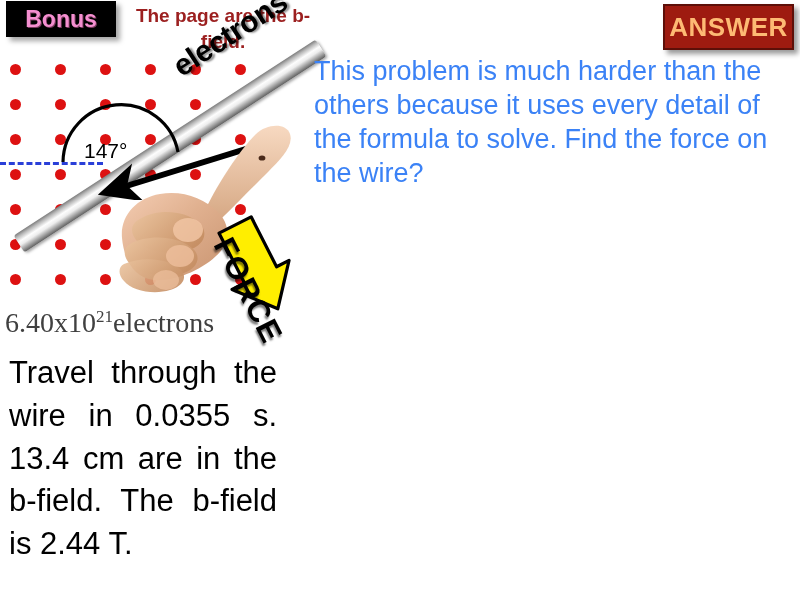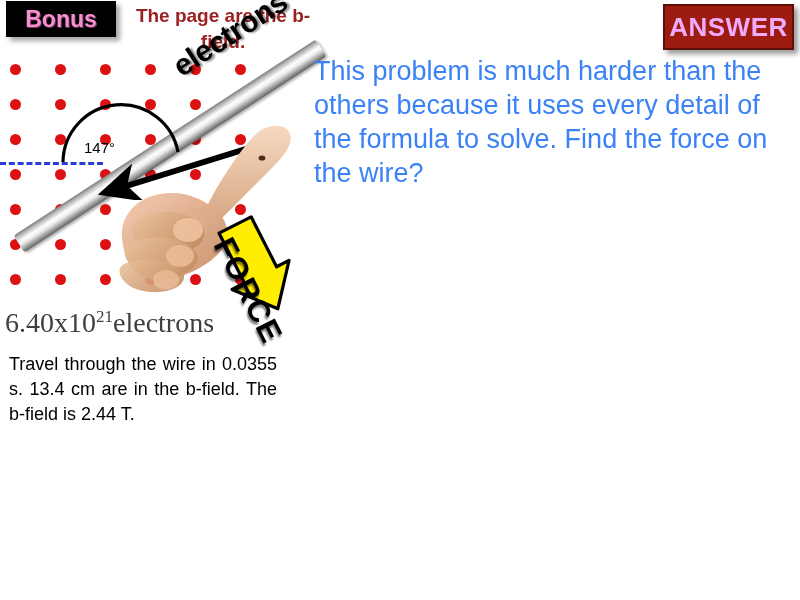--- a/index.html
+++ b/index.html
@@ -47,21 +47,21 @@
     width: 127px;
     height: 42px;
     background: #9e1b10;
     border: 2px solid #5d0f08;
     box-shadow: 4px 4px 5px rgba(0,0,0,0.4);
     display: flex;
     align-items: center;
     justify-content: center;
   }
   #answer-badge span {
-    color: #f0abfc;
+    color: #fdba74;
     font-weight: bold;
     font-size: 26px;
     letter-spacing: 0.5px;
     font-family: "Liberation Sans", sans-serif;
   }
 
   
   #dots-caption {
     position: absolute;
     left: 128px;
@@ -149,21 +149,21 @@
     top: 100px;
     width: 130px;
     height: 80px;
     pointer-events: none;
   }
   #angle-label {
     position: absolute;
     left: 84px;
     top: 139px;
     color: #000000;
-    font-size: 15px;
+    font-size: 21px;
     font-family: "Liberation Sans", sans-serif;
   }
 
   
   #hand {
     position: absolute;
     left: 110px;
     top: 112px;
     width: 190px;
     height: 185px;
@@ -216,21 +216,21 @@
   #electron-count sup {
     font-size: 17px;
     vertical-align: super;
   }
   #given-text {
     position: absolute;
     left: 9px;
     top: 352px;
     width: 268px;
     font-family: "Liberation Sans", sans-serif;
-    font-size: 18px;
+    font-size: 31px;
     line-height: 1.38;
     color: #000000;
     text-align: justify;
     text-justify: inter-word;
   }
 
   
   #answer-text {
     position: absolute;
     left: 363px;

